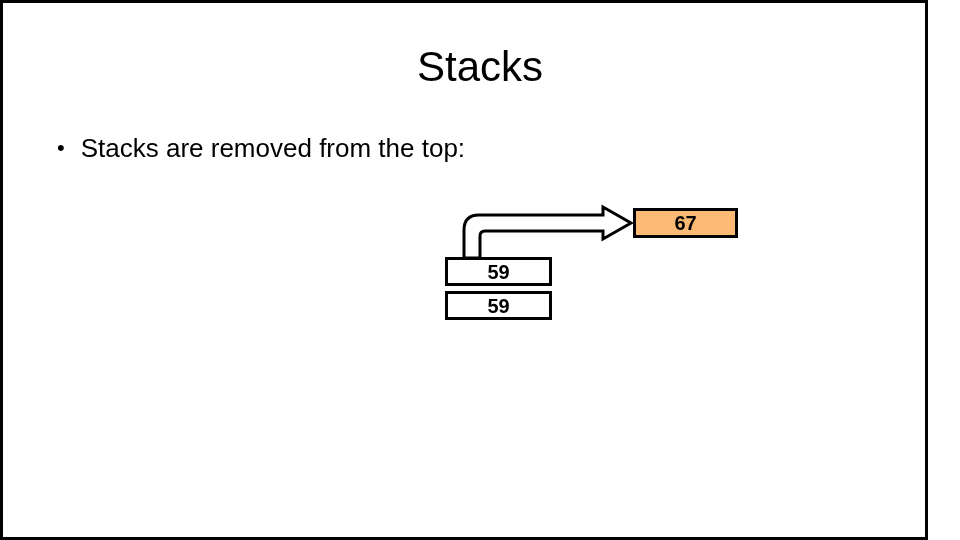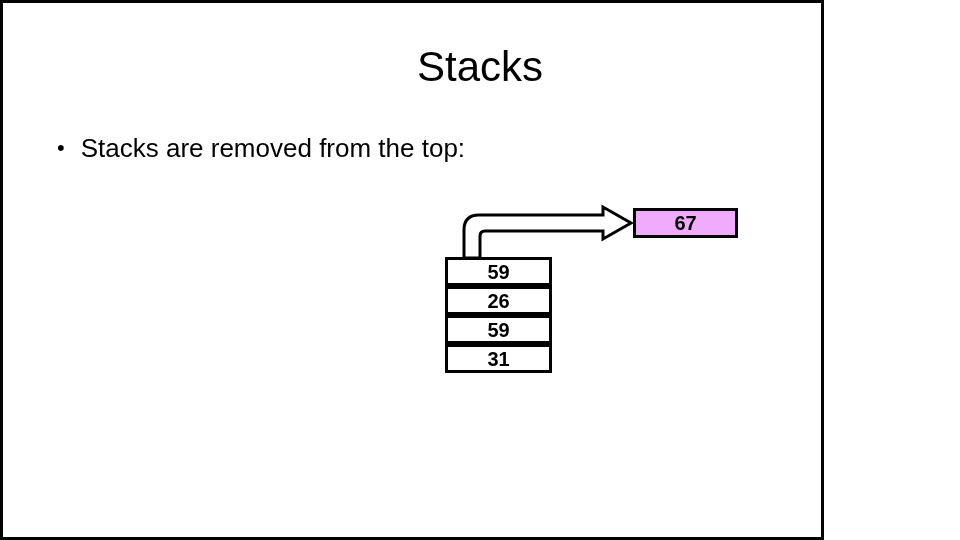--- a/index.html
+++ b/index.html
@@ -8,21 +8,21 @@
     width: 960px;
     height: 540px;
     background: #ffffff;
     font-family: "Liberation Sans", sans-serif;
     color: #000000;
   }
   .slide {
     position: absolute;
     left: 0;
     top: 0;
-    width: 824px;
+    width: 928px;
     height: 540px;
     box-sizing: border-box;
     border: 3px solid #000000;
     background: #ffffff;
     overflow: hidden;
   }
   .title {
     position: absolute;
     left: 0;
     top: 40px;
@@ -54,40 +54,41 @@
     left: 0;
     top: 0;
     width: 954px;
     height: 534px;
     pointer-events: none;
   }
   .value-box {
     position: absolute;
     box-sizing: border-box;
     border: 3px solid #000000;
-    background: #f0abfc;
+    background: #fdba74;
     display: flex;
     align-items: center;
     justify-content: center;
     font-weight: 700;
     font-size: 20px;
     line-height: 1;
   }
   .popped-box {
     left: 630px;
     top: 205px;
     width: 105px;
     height: 30px;
   }
   .stack {
     position: absolute;
     left: 412px;
     top: 254px;
     display: flex;
     flex-direction: column;
+    gap: 5px;
     padding-left: 30px;
   }
   .stack .cell {
     position: relative;
     width: 107px;
     height: 29px;
     box-sizing: border-box;
     border: 3px solid #000000;
     background: #ffffff;
     display: flex;
@@ -116,23 +117,17 @@
 
   <div class="value-box popped-box">
     <span>67</span>
   </div>
 
   <div class="stack">
     <div class="cell">
       <span>59</span>
     </div>
     <div class="cell">
-      <span>26</span>
-    </div>
-    <div class="cell">
       <span>59</span>
-    </div>
-    <div class="cell">
-      <span>31</span>
     </div>
   </div>
 
 </div>
 
 </body></html>

